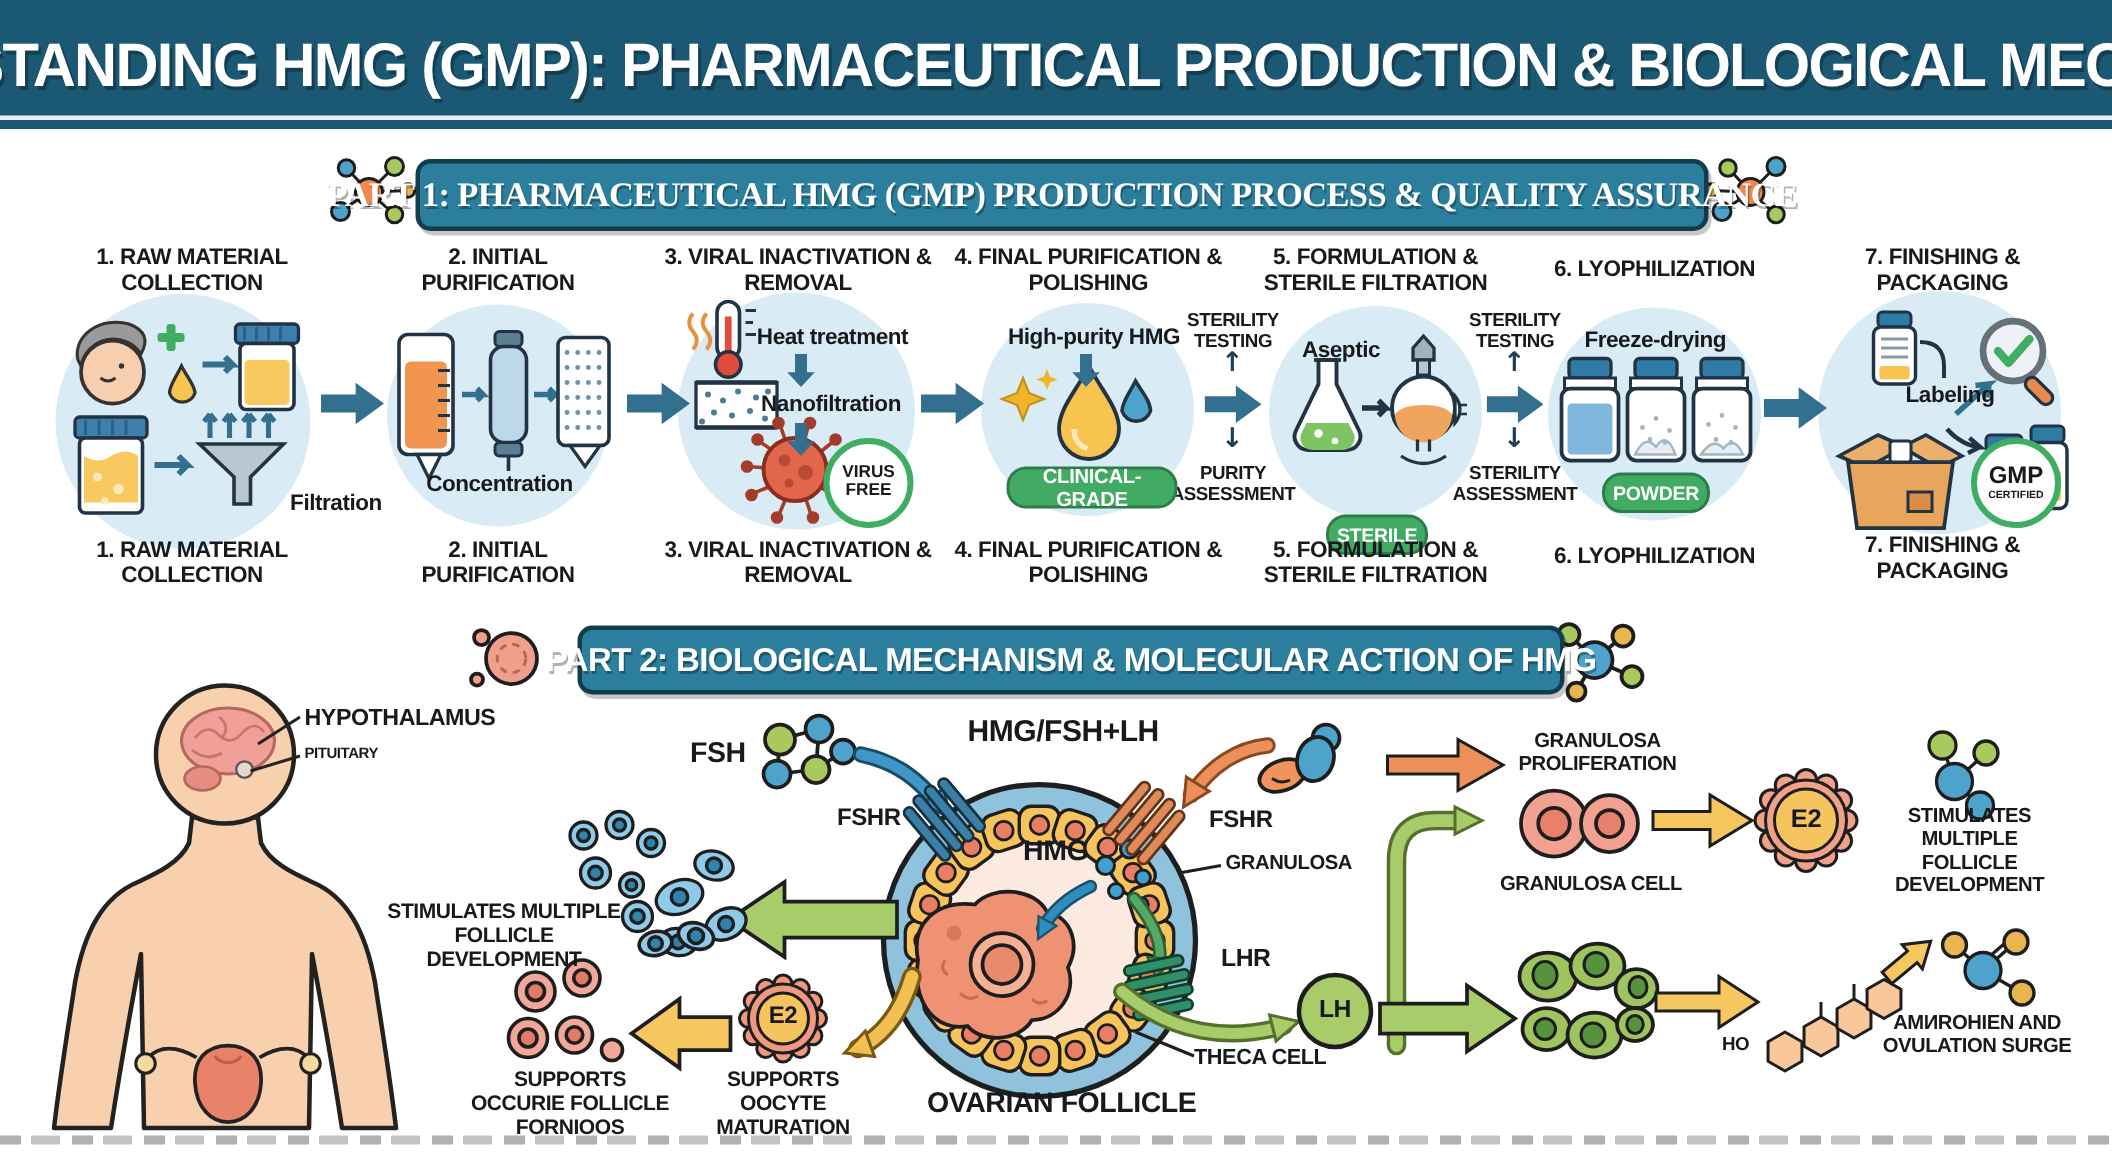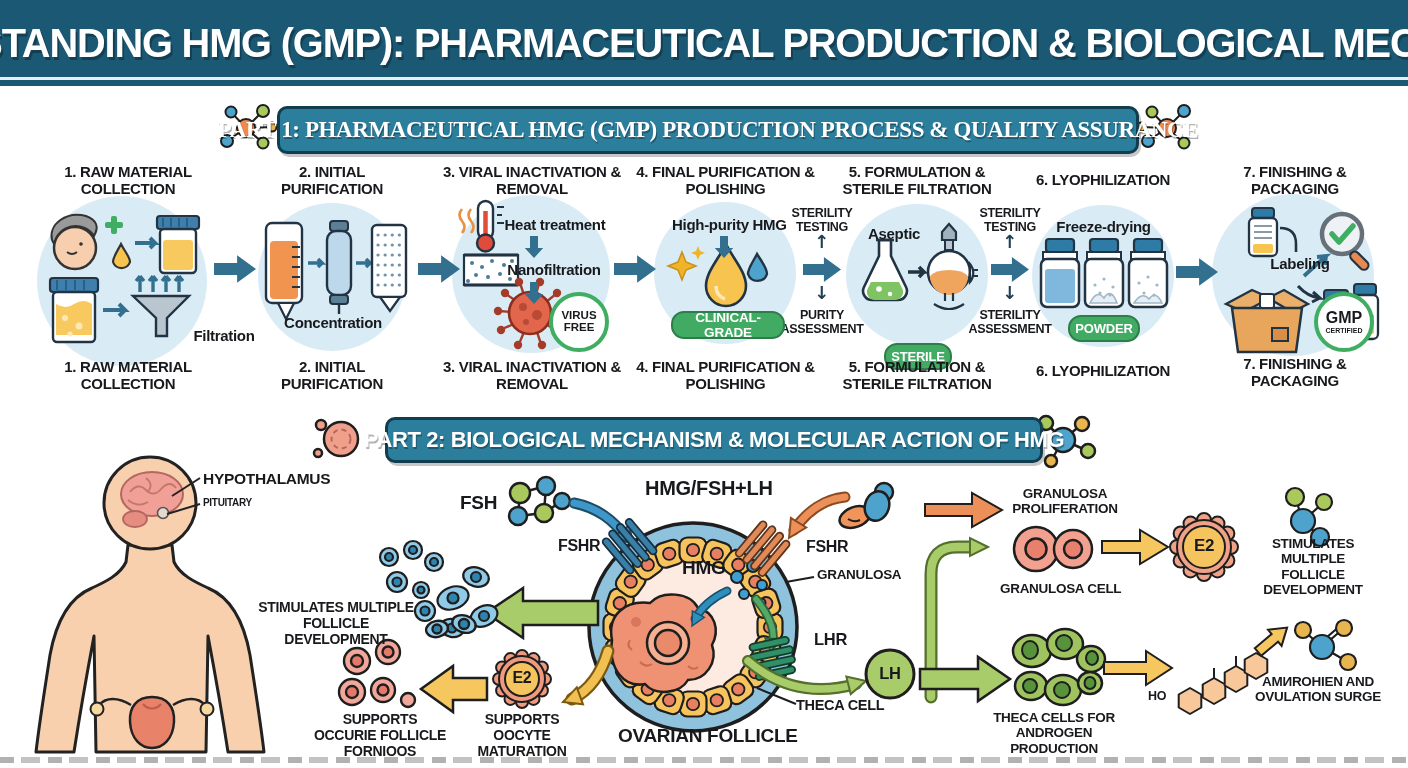--- a/index.html
+++ b/index.html
@@ -649,18 +649,17 @@
   <div class="lbl" style="left:256px;top:600px;width:160px;font-size:14px;">STIMULATES MULTIPLE FOLLICLE DEVELOPMENT</div>
   <div class="lbl nw" style="left:505px;top:669px;width:34px;font-size:16px;">E2</div>
   <div class="lbl" style="left:310px;top:712px;width:140px;font-size:14px;">SUPPORTS OCCURIE FOLLICLE FORNIOOS</div>
   <div class="lbl" style="left:458px;top:712px;width:128px;font-size:14px;">SUPPORTS OOCYTE MATURATION</div>
 
   <div class="lbl" style="left:1006px;top:486px;width:118px;font-size:13.5px;">GRANULOSA PROLIFERATION</div>
   <div class="lbl nw" style="left:1000px;top:571px;width:110px;font-size:13.5px;margin-top:10px;">GRANULOSA CELL</div>
   <div class="lbl nw" style="left:1186px;top:536px;width:36px;font-size:17px;">E2</div>
   <div class="lbl" style="left:1248px;top:536px;width:130px;font-size:13.5px;">STIMULATES MULTIPLE FOLLICLE DEVELOPMENT</div>
   <div class="lbl nw" style="left:874px;top:664px;width:32px;font-size:16.5px;">LH</div>
-  <div class="lbl" style="left:978px;top:710px;width:152px;font-size:13.5px;">THECA CELLS FOR ANDROGEN PRODUCTION</div>
   <div class="lbl nw" style="left:1148px;top:689px;font-size:12.5px;">HO</div>
   <div class="lbl" style="left:1248px;top:674px;width:140px;font-size:13.5px;">AMИROHIEN AND OVULATION SURGE</div>
 
   <div id="bottom-remnant"></div>
 </div>
 
 </body></html>

